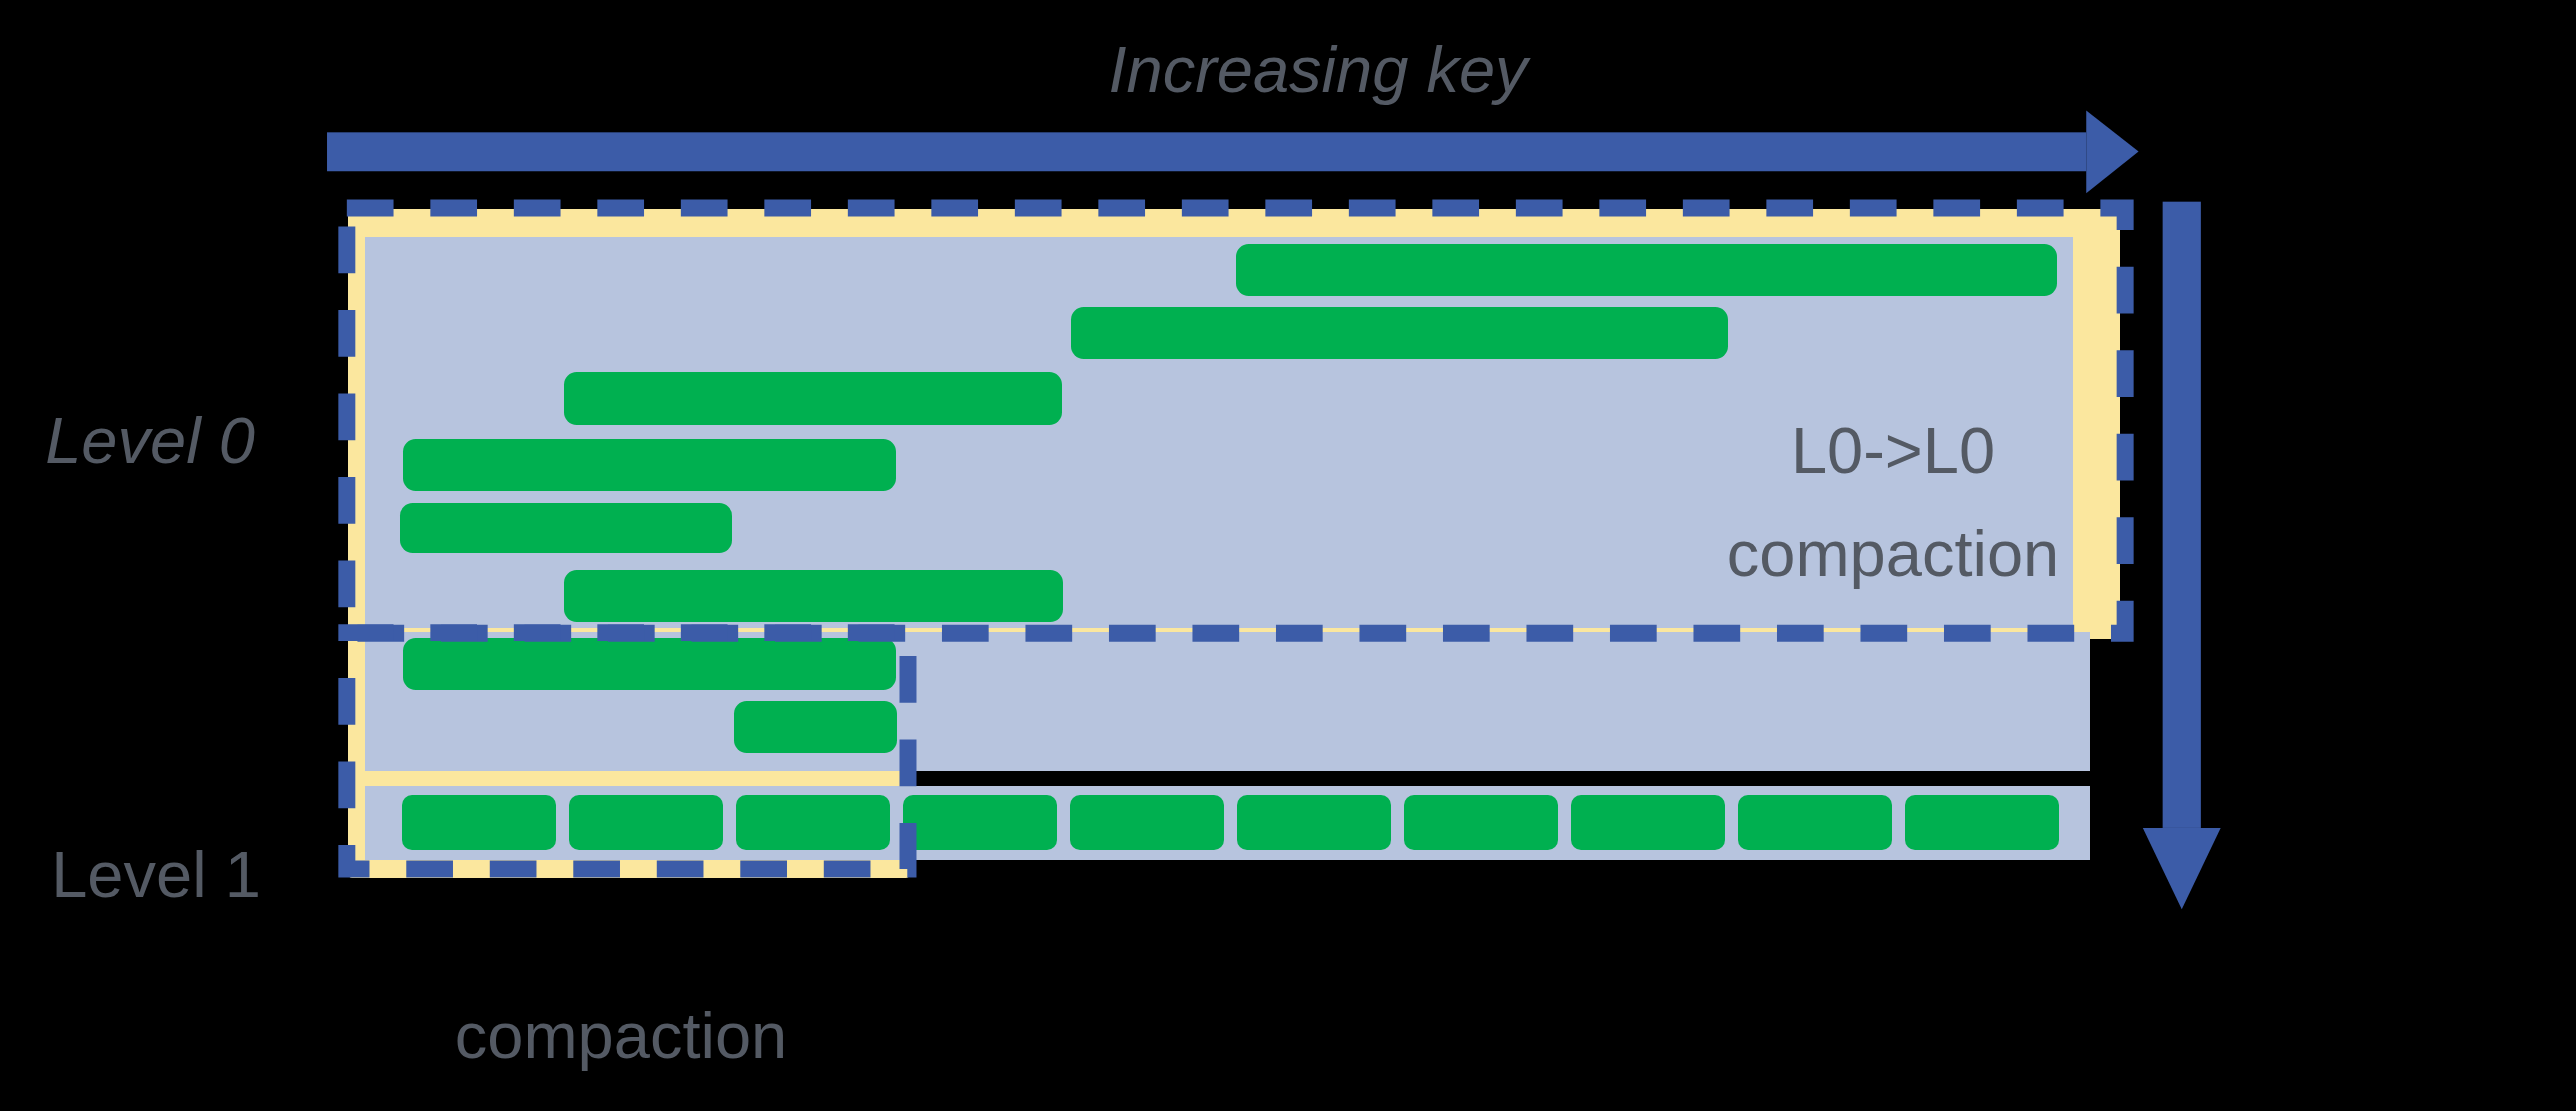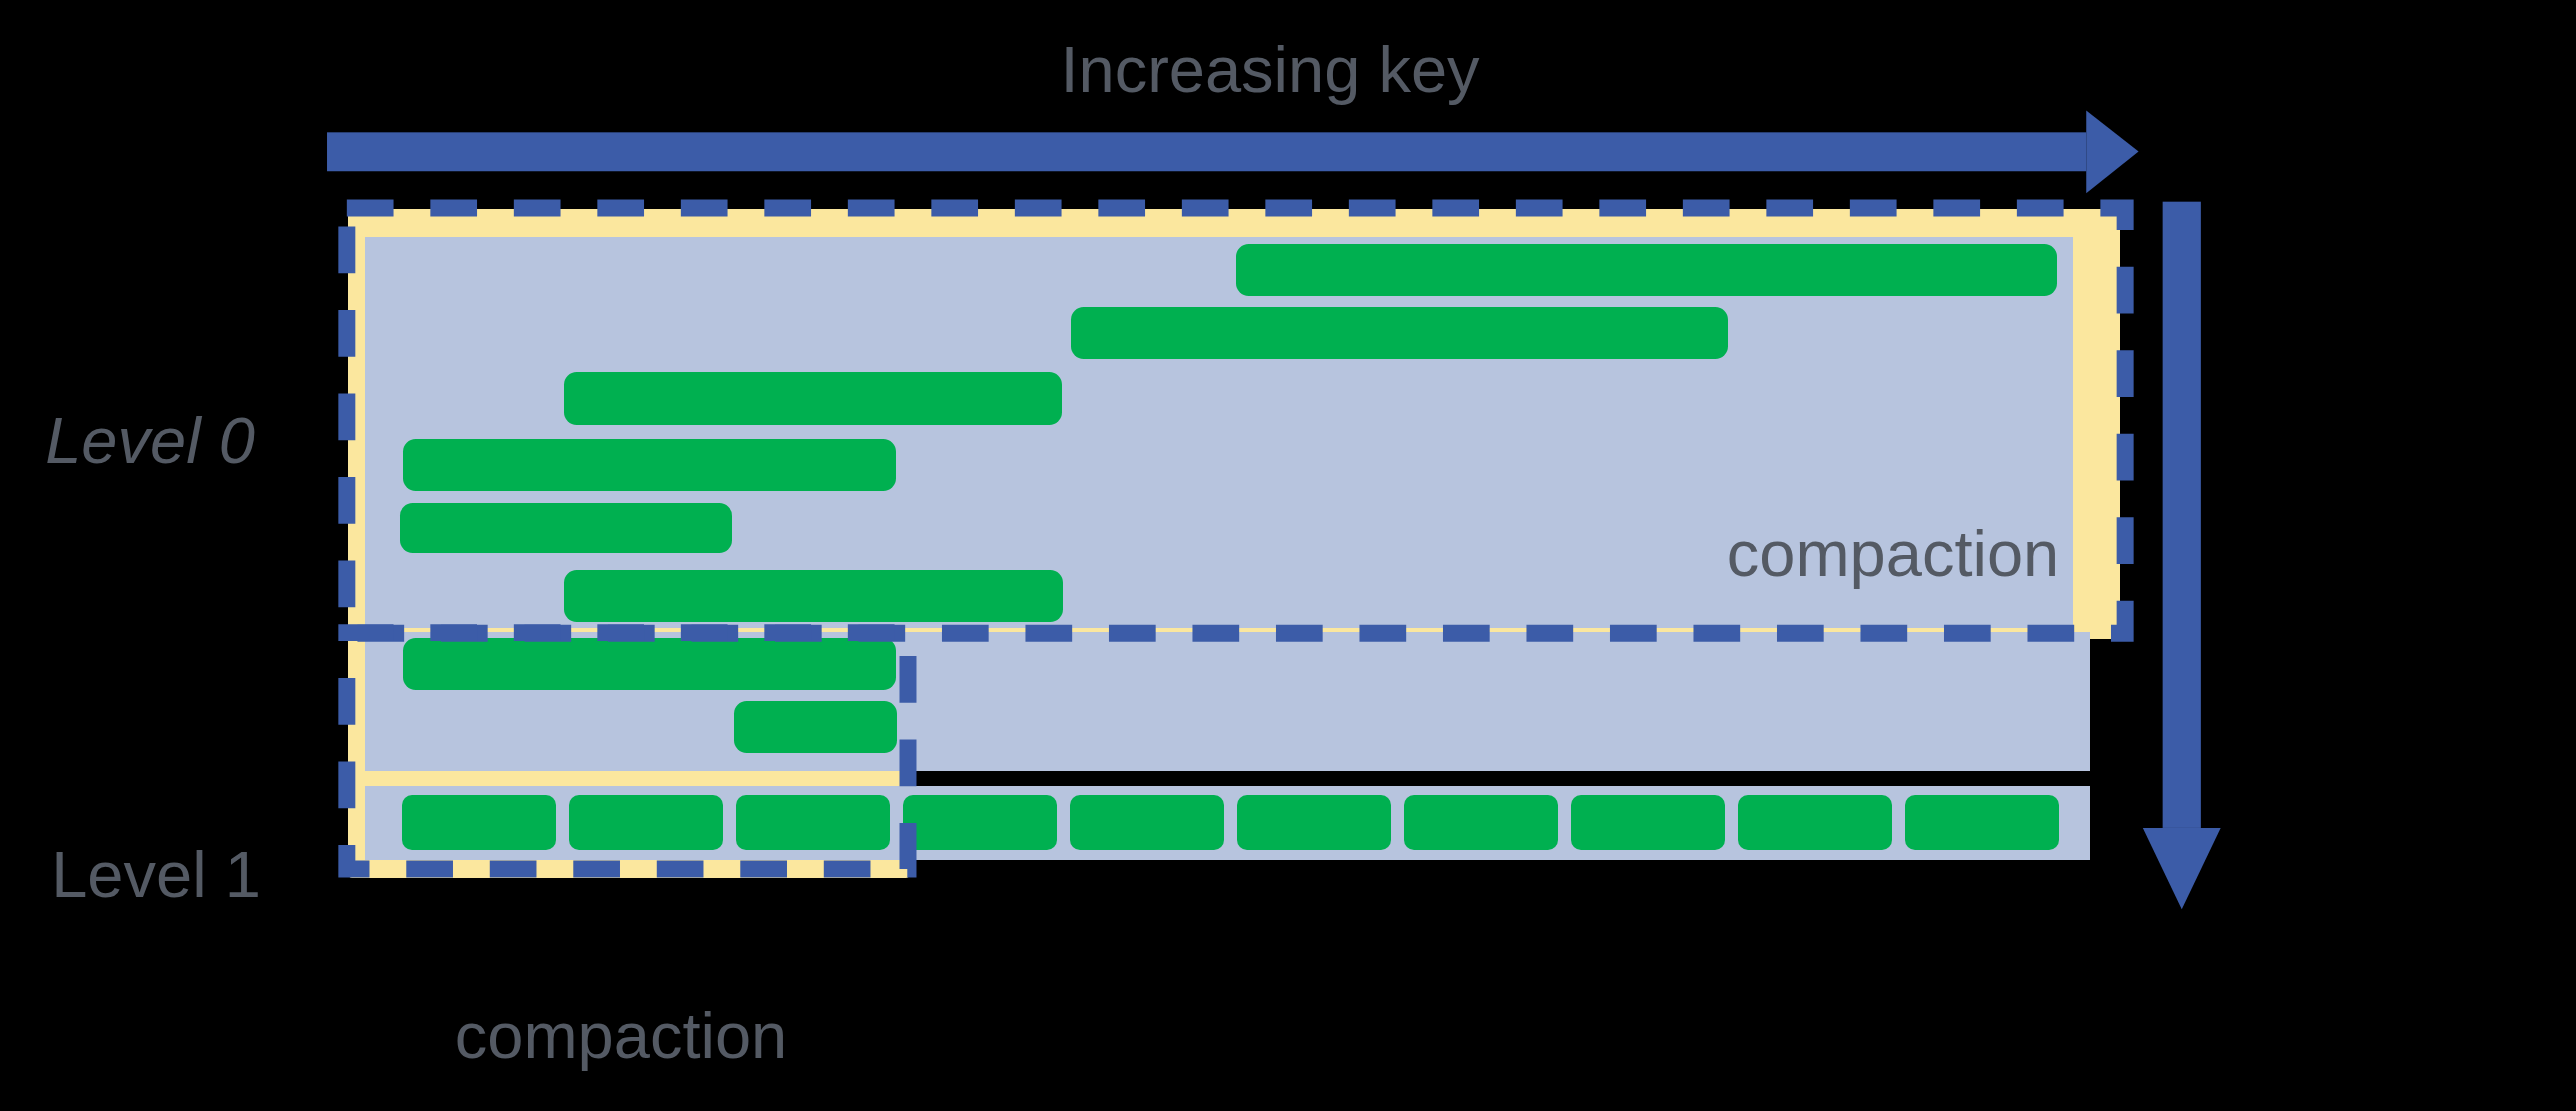--- a/index.html
+++ b/index.html
@@ -107,28 +107,28 @@
     <rect class="dash-box" x="490" y="294" width="2513" height="601"></rect>
     <rect class="dash-box" x="490" y="894" width="793" height="334"></rect>
 
     <rect class="arrow-shape" x="462" y="187" width="2486" height="55"></rect>
     <polygon class="arrow-shape" points="2948,156 3022,214 2948,273"></polygon>
 
     <rect class="arrow-shape" x="3056" y="285" width="54" height="885"></rect>
     <polygon class="arrow-shape" points="3028,1170 3138,1170 3083,1285"></polygon>
   </svg>
 
-  <div class="label" style="left:1270px; top:69px;">Increasing key</div>
+  <div class="label" style="left:1318px; top:69px;font-style:italic;">Increasing key</div>
 
   <div class="label" style="left:150px; top:440px;font-style:italic;">Level 0</div>
 
   <div class="label" style="left:156px; top:874px;">Level 1</div>
 
   <div class="label-2line" style="left:1893px; top:502px;">
-    <br>
+    <span>L0-&gt;L0</span><br>
     <span>compaction</span>
   </div>
 
   <div class="label-2line" style="left:621px; top:984px;">
     <br>
     <span>compaction</span>
   </div>
 
 
 </div>

